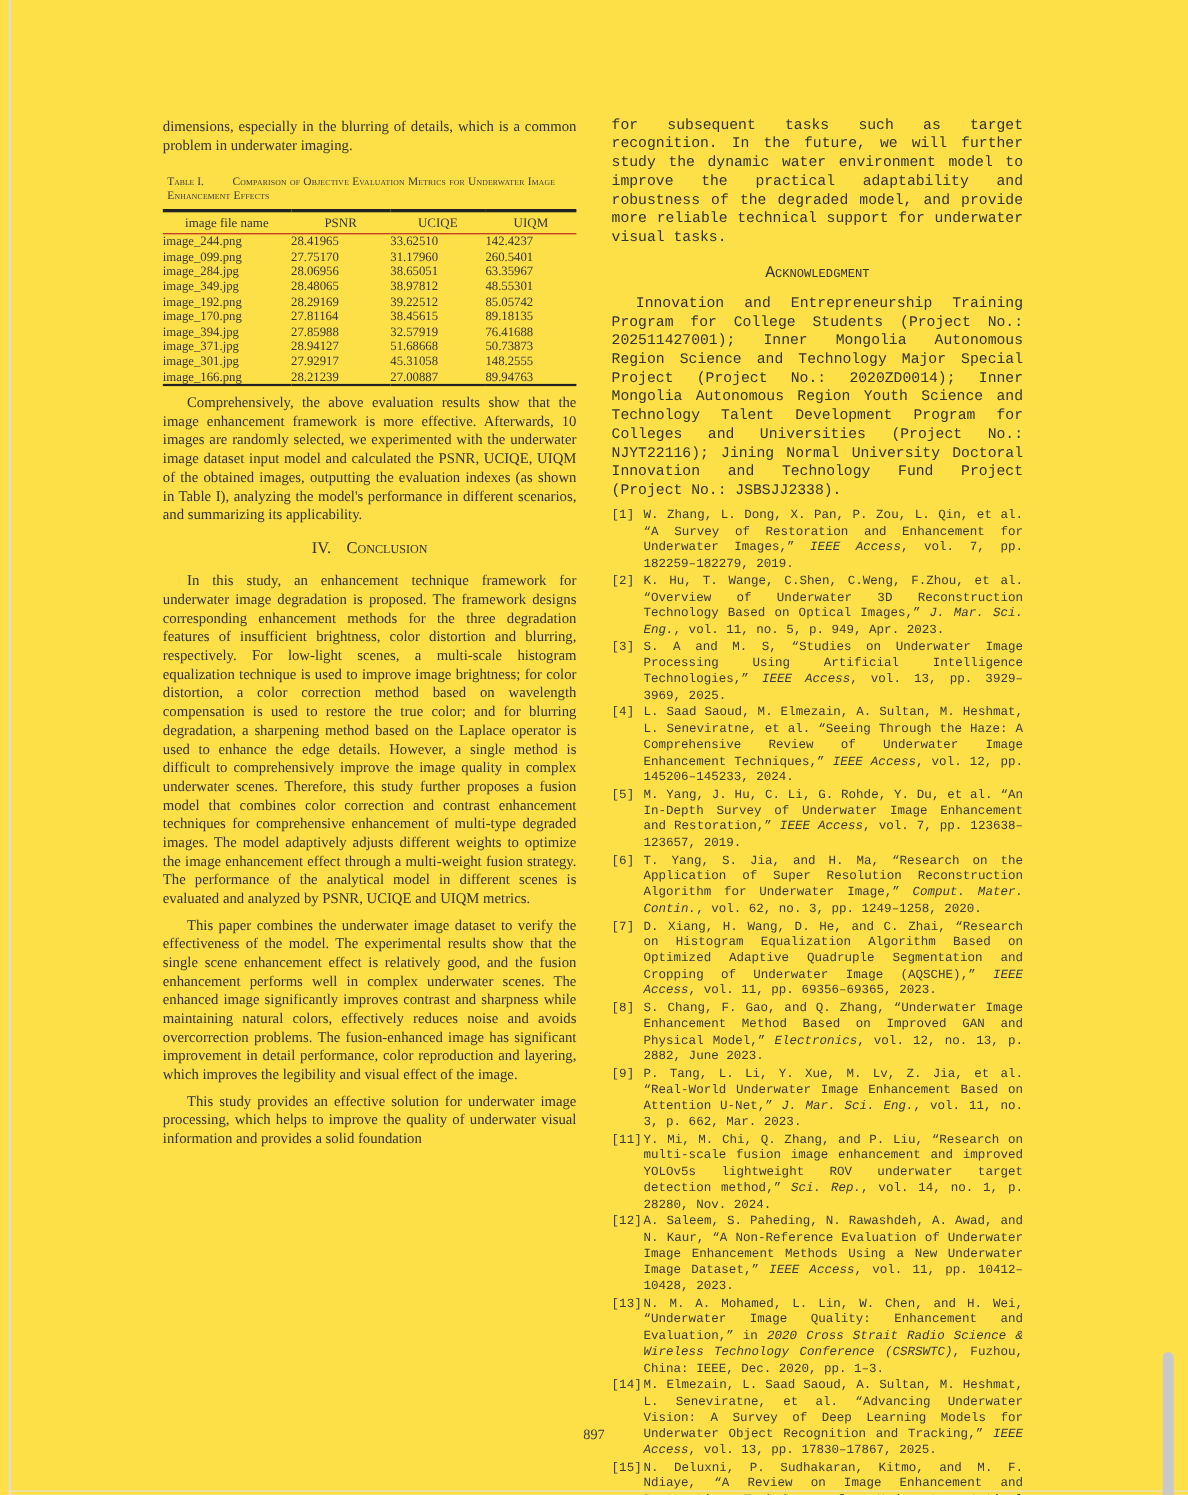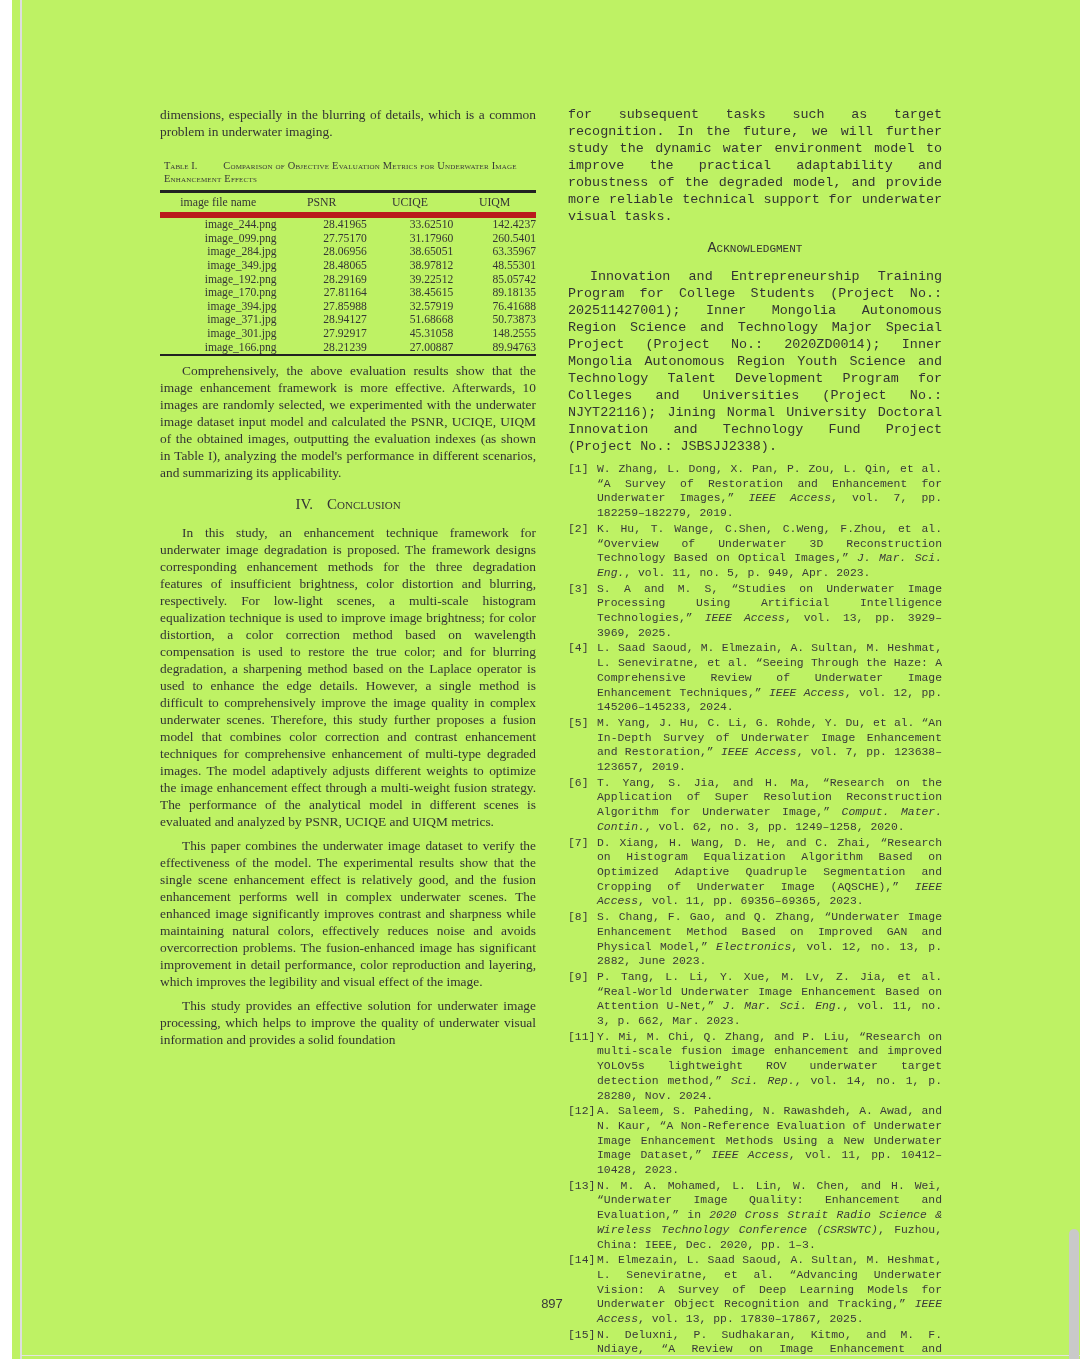--- a/index.html
+++ b/index.html
@@ -3,24 +3,23 @@
 <meta charset="utf-8">
 <style>
   html, body {
     margin: 0; padding: 0;
     width: 1080px; height: 1359px;
     background: #ffffff;
     overflow: hidden;
   }
   .page {
     position: absolute; inset: 0;
-    background: #bef264;
+    background: #fde047;
     font-family: "Liberation Serif", "DejaVu Serif", serif;
     color: #333333;
-    margin-left: 12px;
   }
   .scan-edge-left {
     position: absolute; left: 8px; top: 0; bottom: 0;
     width: 2px; background: #dedede;
   }
   .scan-edge-bottom {
     position: absolute; left: 9px; right: 0; bottom: 3px;
     height: 1px; background: #e3e3e3;
   }
   .content { position: absolute; inset: 0; filter: blur(0.3px); }
@@ -45,27 +44,27 @@
 
   table.metrics {
     width: 100%;
     border-collapse: collapse;
     margin: 5px 0 6px 0;
     border-top: 3px solid #222;
     border-bottom: 2px solid #222;
     font-size: 11.6px;
     color: #353535;
   }
-  table.metrics thead tr { border-bottom: 6px solid #b91c1c; }
+  table.metrics thead tr { border-bottom: 1px solid #b91c1c; }
   table.metrics th {
     font-weight: normal; text-align: center;
     padding: 2px 0 2px 0; font-size: 11.8px;
   }
   table.metrics td {
-    text-align: right;
+    text-align: left;
     padding: 0;
     line-height: 13.6px;
     white-space: nowrap;
   }
   .w1 { width: 31%; } .w2 { width: 24%; } .w3 { width: 23%; } .w4 { width: 22%; }
 
   h3.section-heading {
     text-align: center;
     font-weight: normal;
     font-size: 15px;
@@ -85,21 +84,21 @@
     color: #3a3a3a;
   }
   .ref-label { position: absolute; left: 0; top: 0; }
   .ref em { font-style: italic; }
 
   .page-number {
     position: absolute;
     top: 1296px; left: 0; width: 1080px;
     text-align: center;
     font-size: 13px; color: #3a3a3a;
-    font-family: Liberation Sans, sans-serif;
+    font-family: Liberation Serif, serif;
   }
   .scrollbar-thumb {
     position: absolute;
     left: 1057px; top: 1229px;
     width: 10px; height: 150px;
     background: #c9c9c9;
     border-radius: 5px;
   }
 </style>
 </head>

